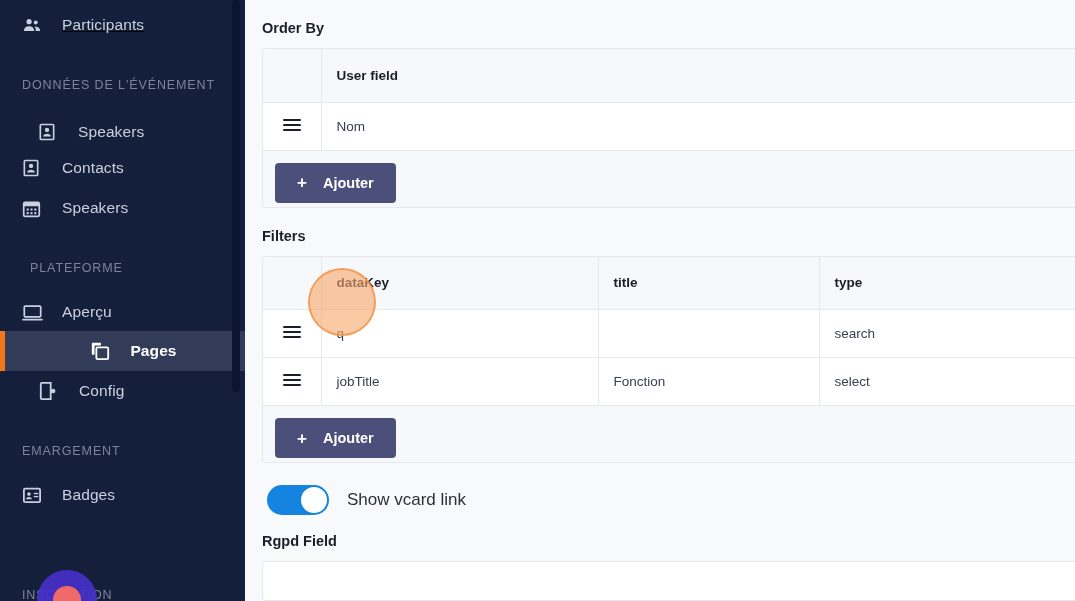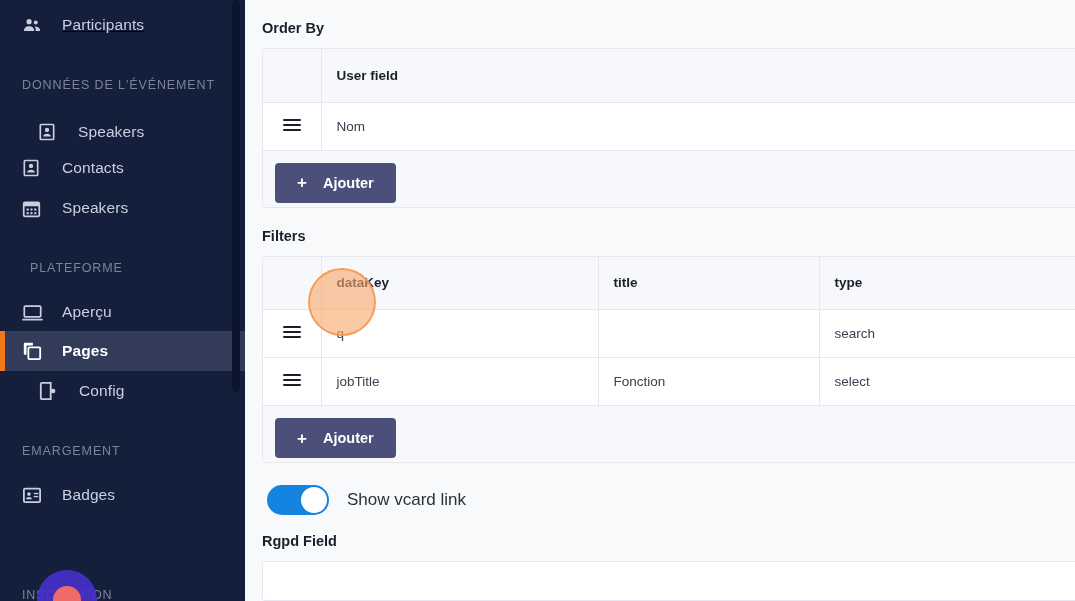--- a/index.html
+++ b/index.html
@@ -279,21 +279,21 @@
     <div class="nav-item" style="position:absolute; left:0; right:12px; top:292px;">
       <span class="ico">
         <svg width="21" height="19" viewBox="0 0 24 22" fill="none" stroke="currentColor" stroke-width="2">
           <rect x="2.5" y="3.5" width="19" height="12.5" rx="1.2"></rect>
           <path d="M1 19.2h22" stroke-linecap="round"></path>
         </svg>
       </span>
       <span>Aperçu</span>
     </div>
 
-    <div class="nav-item active" style="position:absolute; left:0; right:0; top:331px;">
+    <div class="nav-item active" style="position:absolute; left:0; right:0; top:331px;justify-content:center;">
       <span class="ico">
         <svg width="20" height="20" viewBox="0 0 22 22" fill="currentColor">
           <path d="M3 2h9v3H6a1 1 0 0 0-1 1v9H3a1 1 0 0 1-1-1V3a1 1 0 0 1 1-1z"></path>
           <rect x="7" y="7" width="13" height="13" rx="1.2" fill="none" stroke="currentColor" stroke-width="2"></rect>
         </svg>
       </span>
       <span>Pages</span>
     </div>
 
     <div class="nav-item" style="position:absolute; left:17px; right:0; top:371px;">

